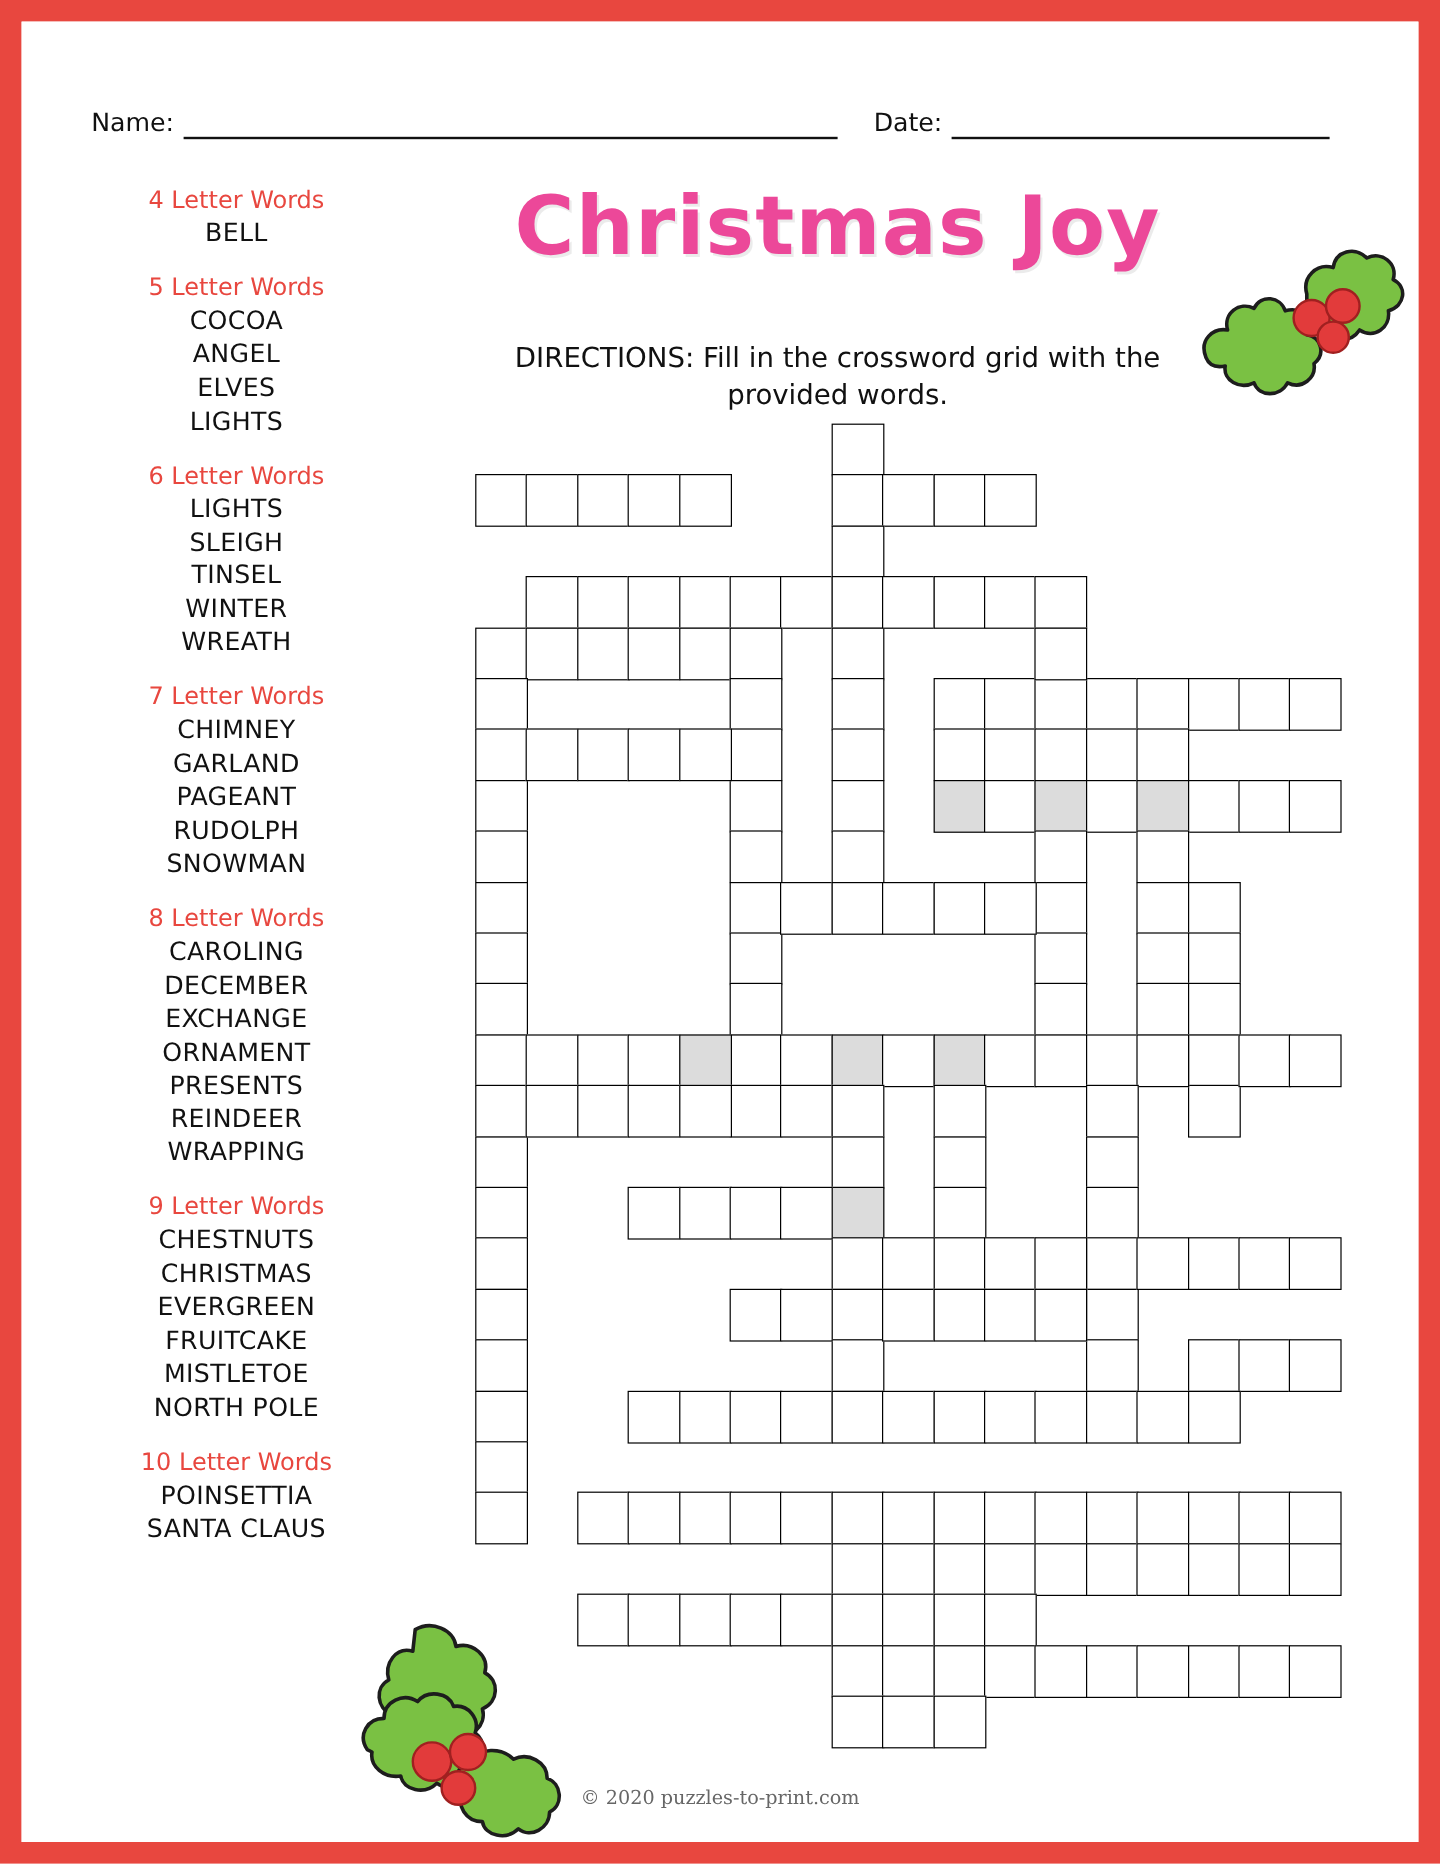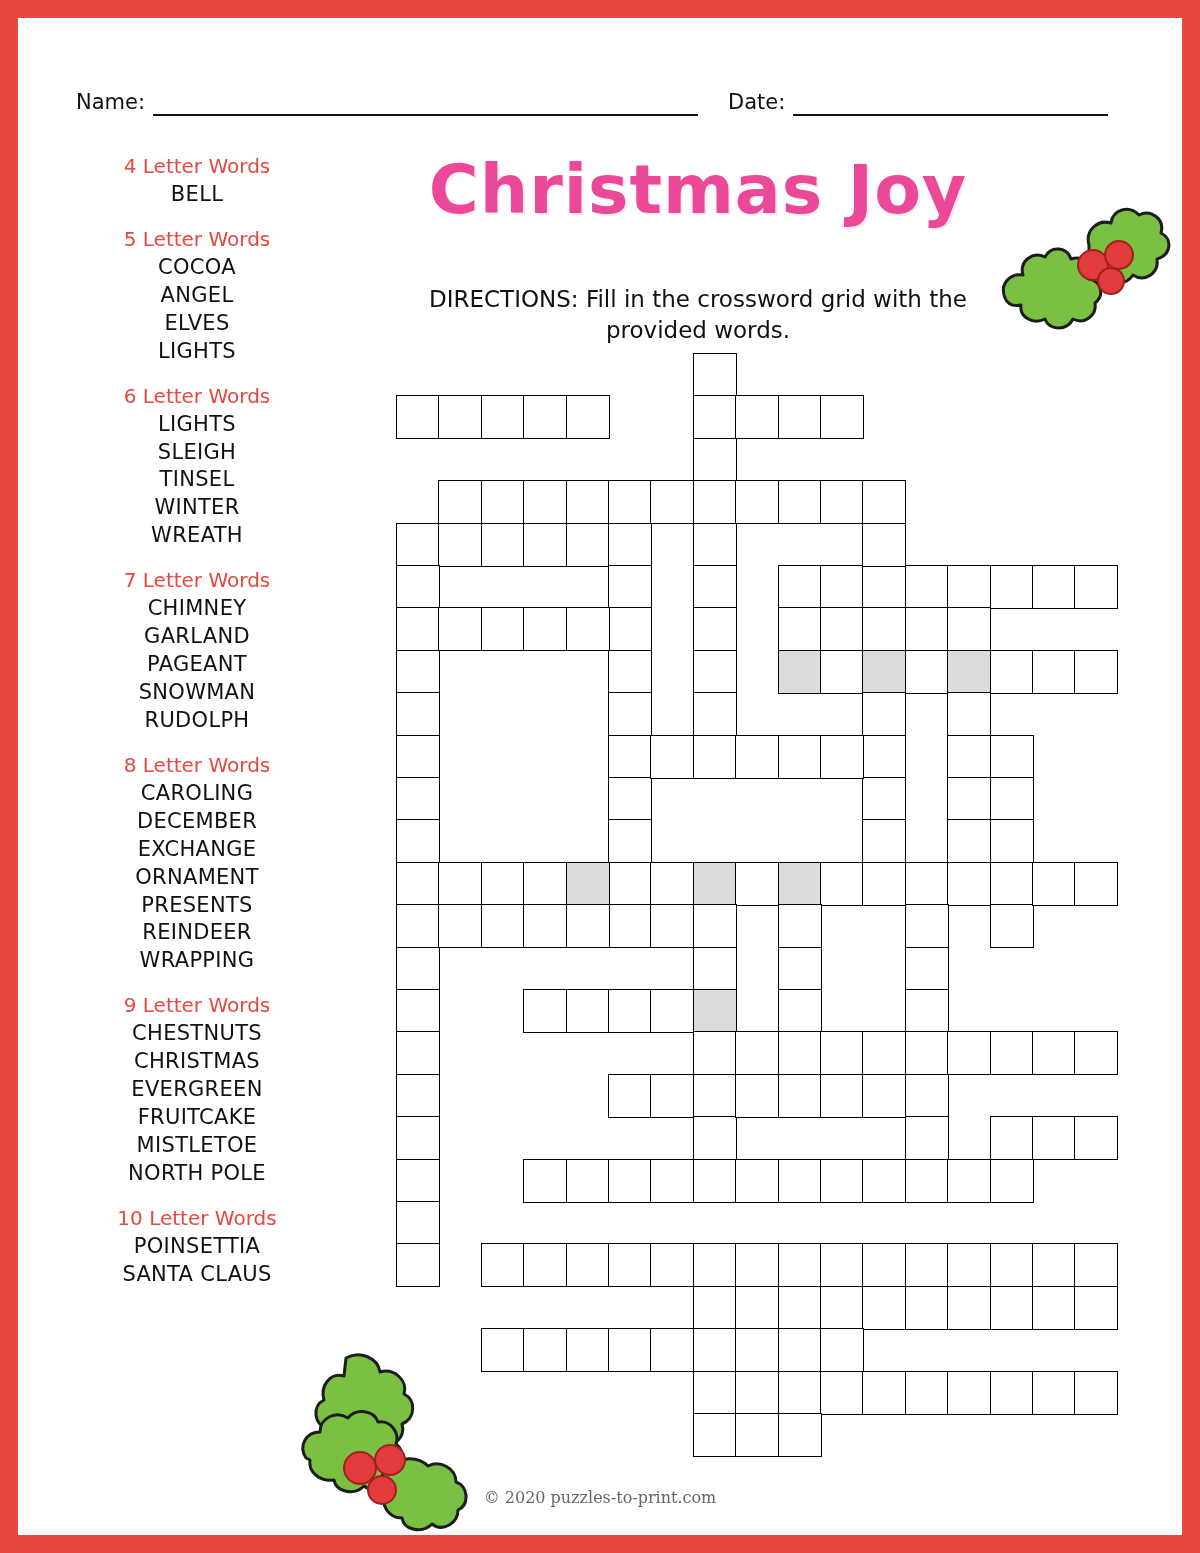--- a/index.html
+++ b/index.html
@@ -163,22 +163,22 @@
           <div class="wl-word">SLEIGH</div>
           <div class="wl-word">TINSEL</div>
           <div class="wl-word">WINTER</div>
           <div class="wl-word">WREATH</div>
         </div>
         <div class="wl-group">
           <div class="wl-head">7 Letter Words</div>
           <div class="wl-word">CHIMNEY</div>
           <div class="wl-word">GARLAND</div>
           <div class="wl-word">PAGEANT</div>
+          <div class="wl-word">RUDOLPH</div>
           <div class="wl-word">SNOWMAN</div>
-          <div class="wl-word">RUDOLPH</div>
         </div>
         <div class="wl-group">
           <div class="wl-head">8 Letter Words</div>
           <div class="wl-word">CAROLING</div>
           <div class="wl-word">DECEMBER</div>
           <div class="wl-word">EXCHANGE</div>
           <div class="wl-word">ORNAMENT</div>
           <div class="wl-word">PRESENTS</div>
           <div class="wl-word">REINDEER</div>
           <div class="wl-word">WRAPPING</div>

